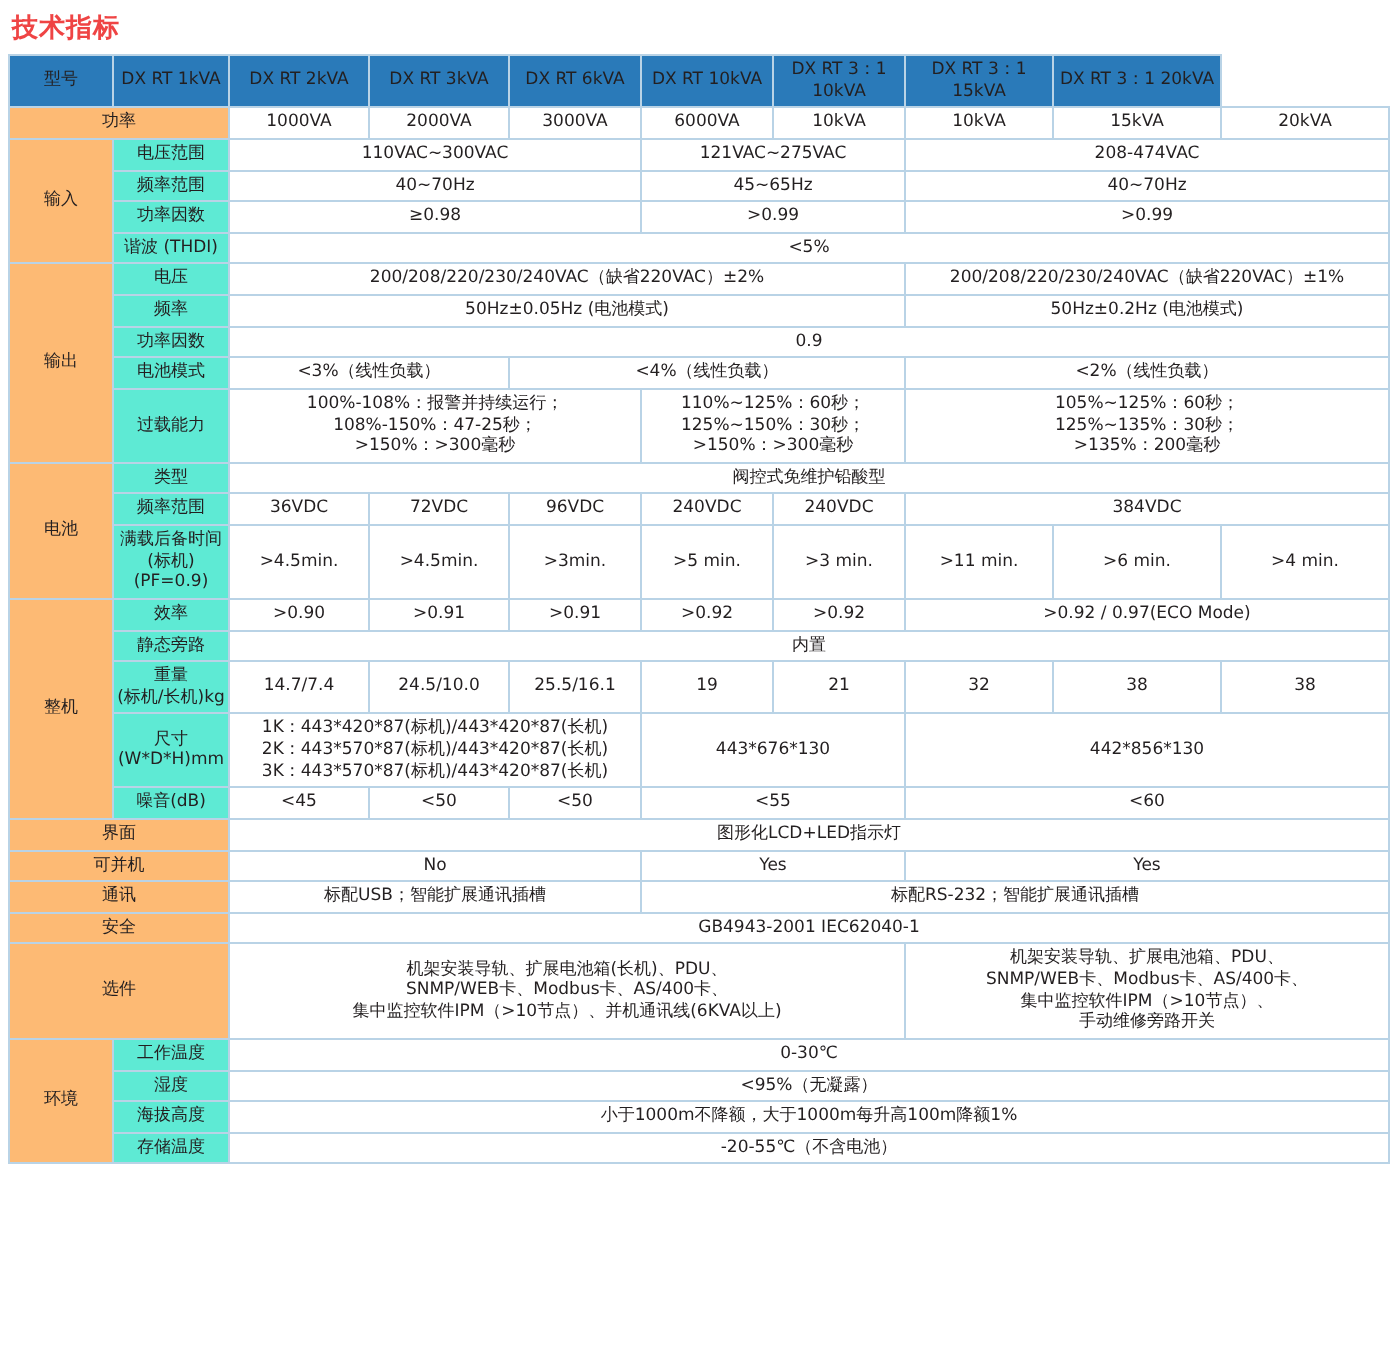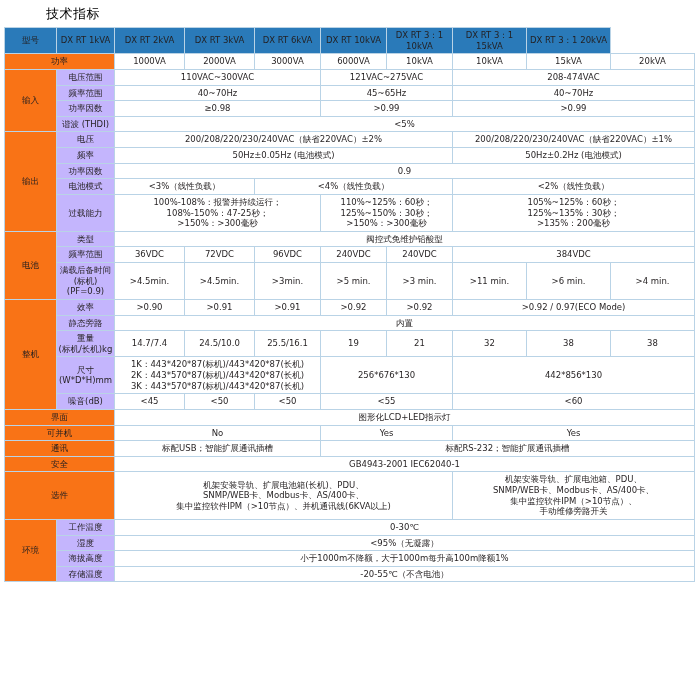--- a/index.html
+++ b/index.html
@@ -9,26 +9,25 @@
   }
   body {
     width: 696px;
     height: 677px;
     font-family: "DejaVu Sans", "Liberation Sans", sans-serif;
     font-size: 9px;
     color: #231f20;
     overflow: hidden;
   }
   #page-title {
-    color: #000000;
+    color: #ef4444;
     font-size: 13px;
-    font-weight: normal;
+    font-weight: bold;
     padding: 5px 0 4px 6px;
     letter-spacing: 0.5px;
-    margin-left: 40px;
   }
   table.spec {
     border-collapse: collapse;
     width: 690px;
     margin-left: 4px;
     table-layout: fixed;
   }
   table.spec td, table.spec th {
     border: 1px solid #b9d3e6;
     text-align: center;
@@ -41,27 +40,27 @@
   }
   .hdr td {
     background: #2a7ab9;
     color: #ffffff;
     font-weight: bold;
     font-size: 9px;
     border: 1px solid #2a7ab9;
     padding: 5px 1px;
   }
   .rowhead {
-    background: #f97316;
+    background: #fdba74;
     font-weight: bold;
     color: #1c5a8c;
     font-size: 9px;
   }
   .sublabel {
-    background: #c4b5fd;
+    background: #5eead4;
     color: #231f20;
     font-size: 8.5px;
     margin-left: 35px;
   }
   .tiny { font-size: 7.5px; line-height: 1.3; }
   .cellmulti { font-size: 7.5px; line-height: 1.35; }
 </style>
 </head>
 <body>
 
@@ -199,21 +198,21 @@
         <td colspan="1">25.5/16.1</td>
         <td colspan="1">19</td>
         <td colspan="1">21</td>
         <td colspan="1">32</td>
         <td colspan="1">38</td>
         <td colspan="1">38</td>
       </tr>
       <tr>
         <td class="sublabel tiny">尺寸<br>(W*D*H)mm</td>
         <td colspan="3" class="cellmulti">1K：443*420*87(标机)/443*420*87(长机)<br>2K：443*570*87(标机)/443*420*87(长机)<br>3K：443*570*87(标机)/443*420*87(长机)</td>
-        <td colspan="2">256*676*130</td>
+        <td colspan="2">443*676*130</td>
         <td colspan="3">442*856*130</td>
       </tr>
       <tr>
         <td class="sublabel">噪音(dB)</td>
         <td colspan="1">&lt;45</td>
         <td colspan="1">&lt;50</td>
         <td colspan="1">&lt;50</td>
         <td colspan="2">&lt;55</td>
         <td colspan="3">&lt;60</td>
       </tr>

